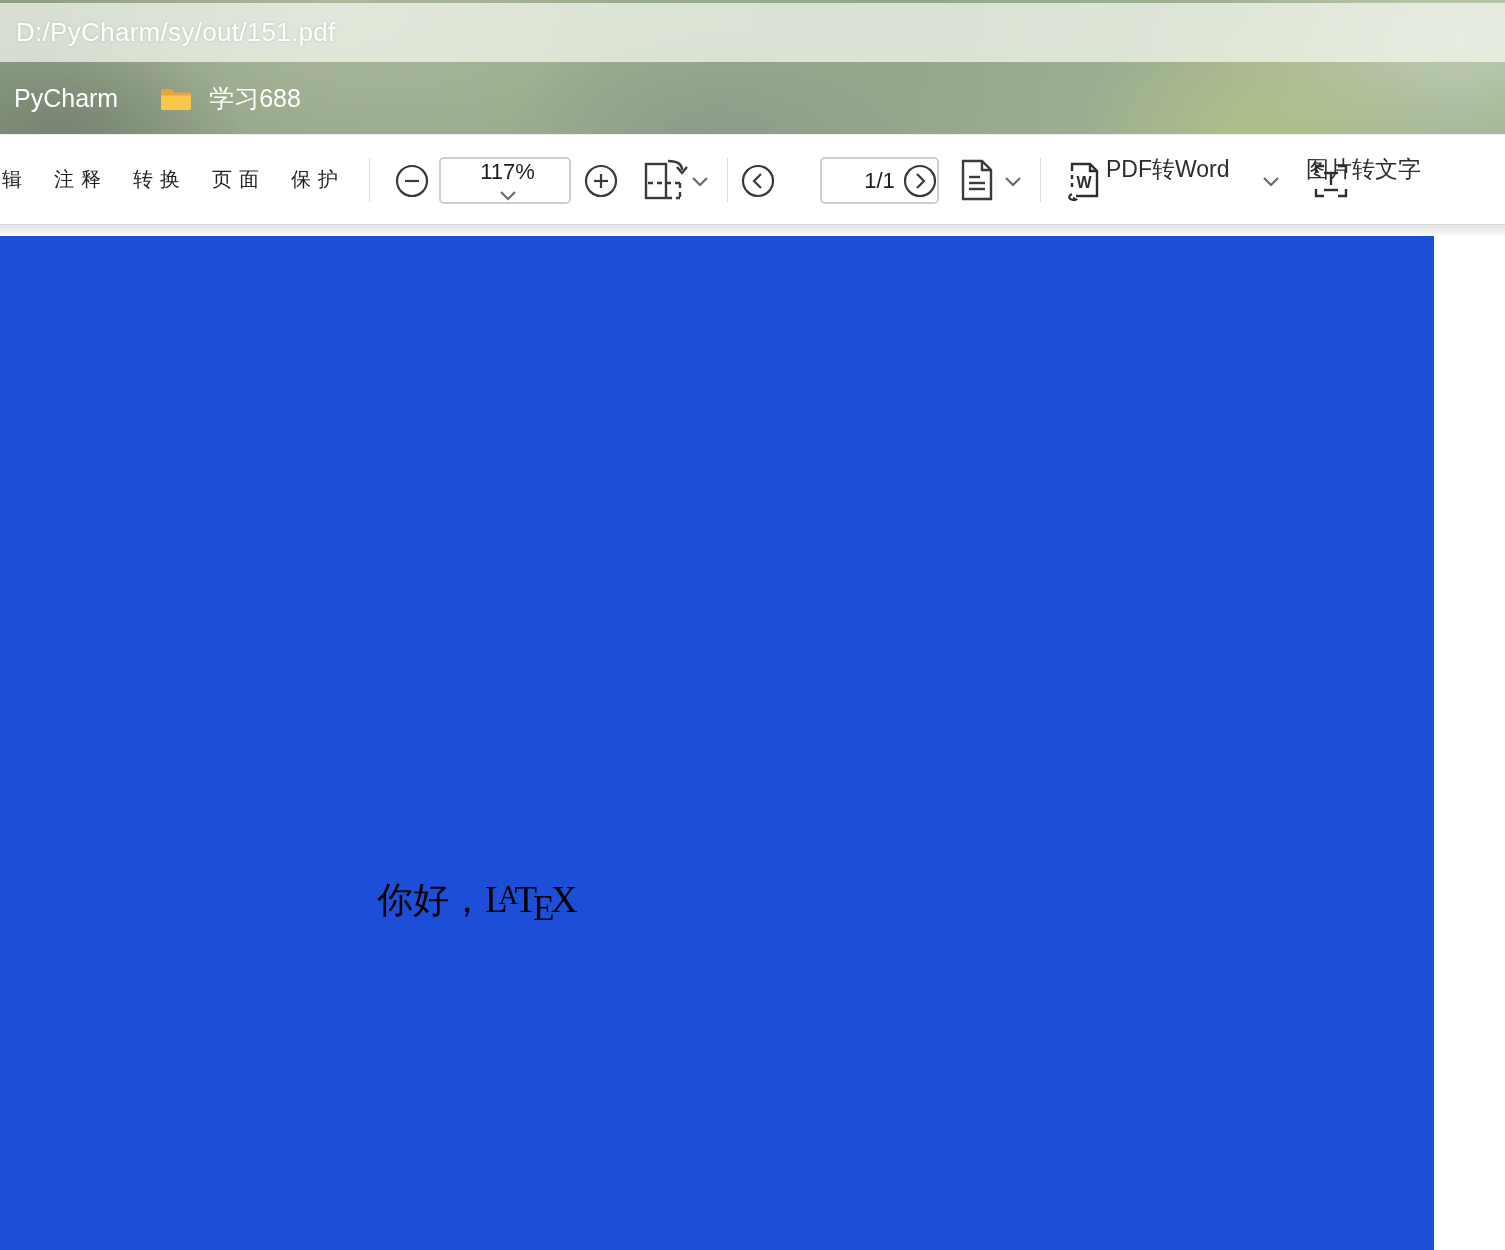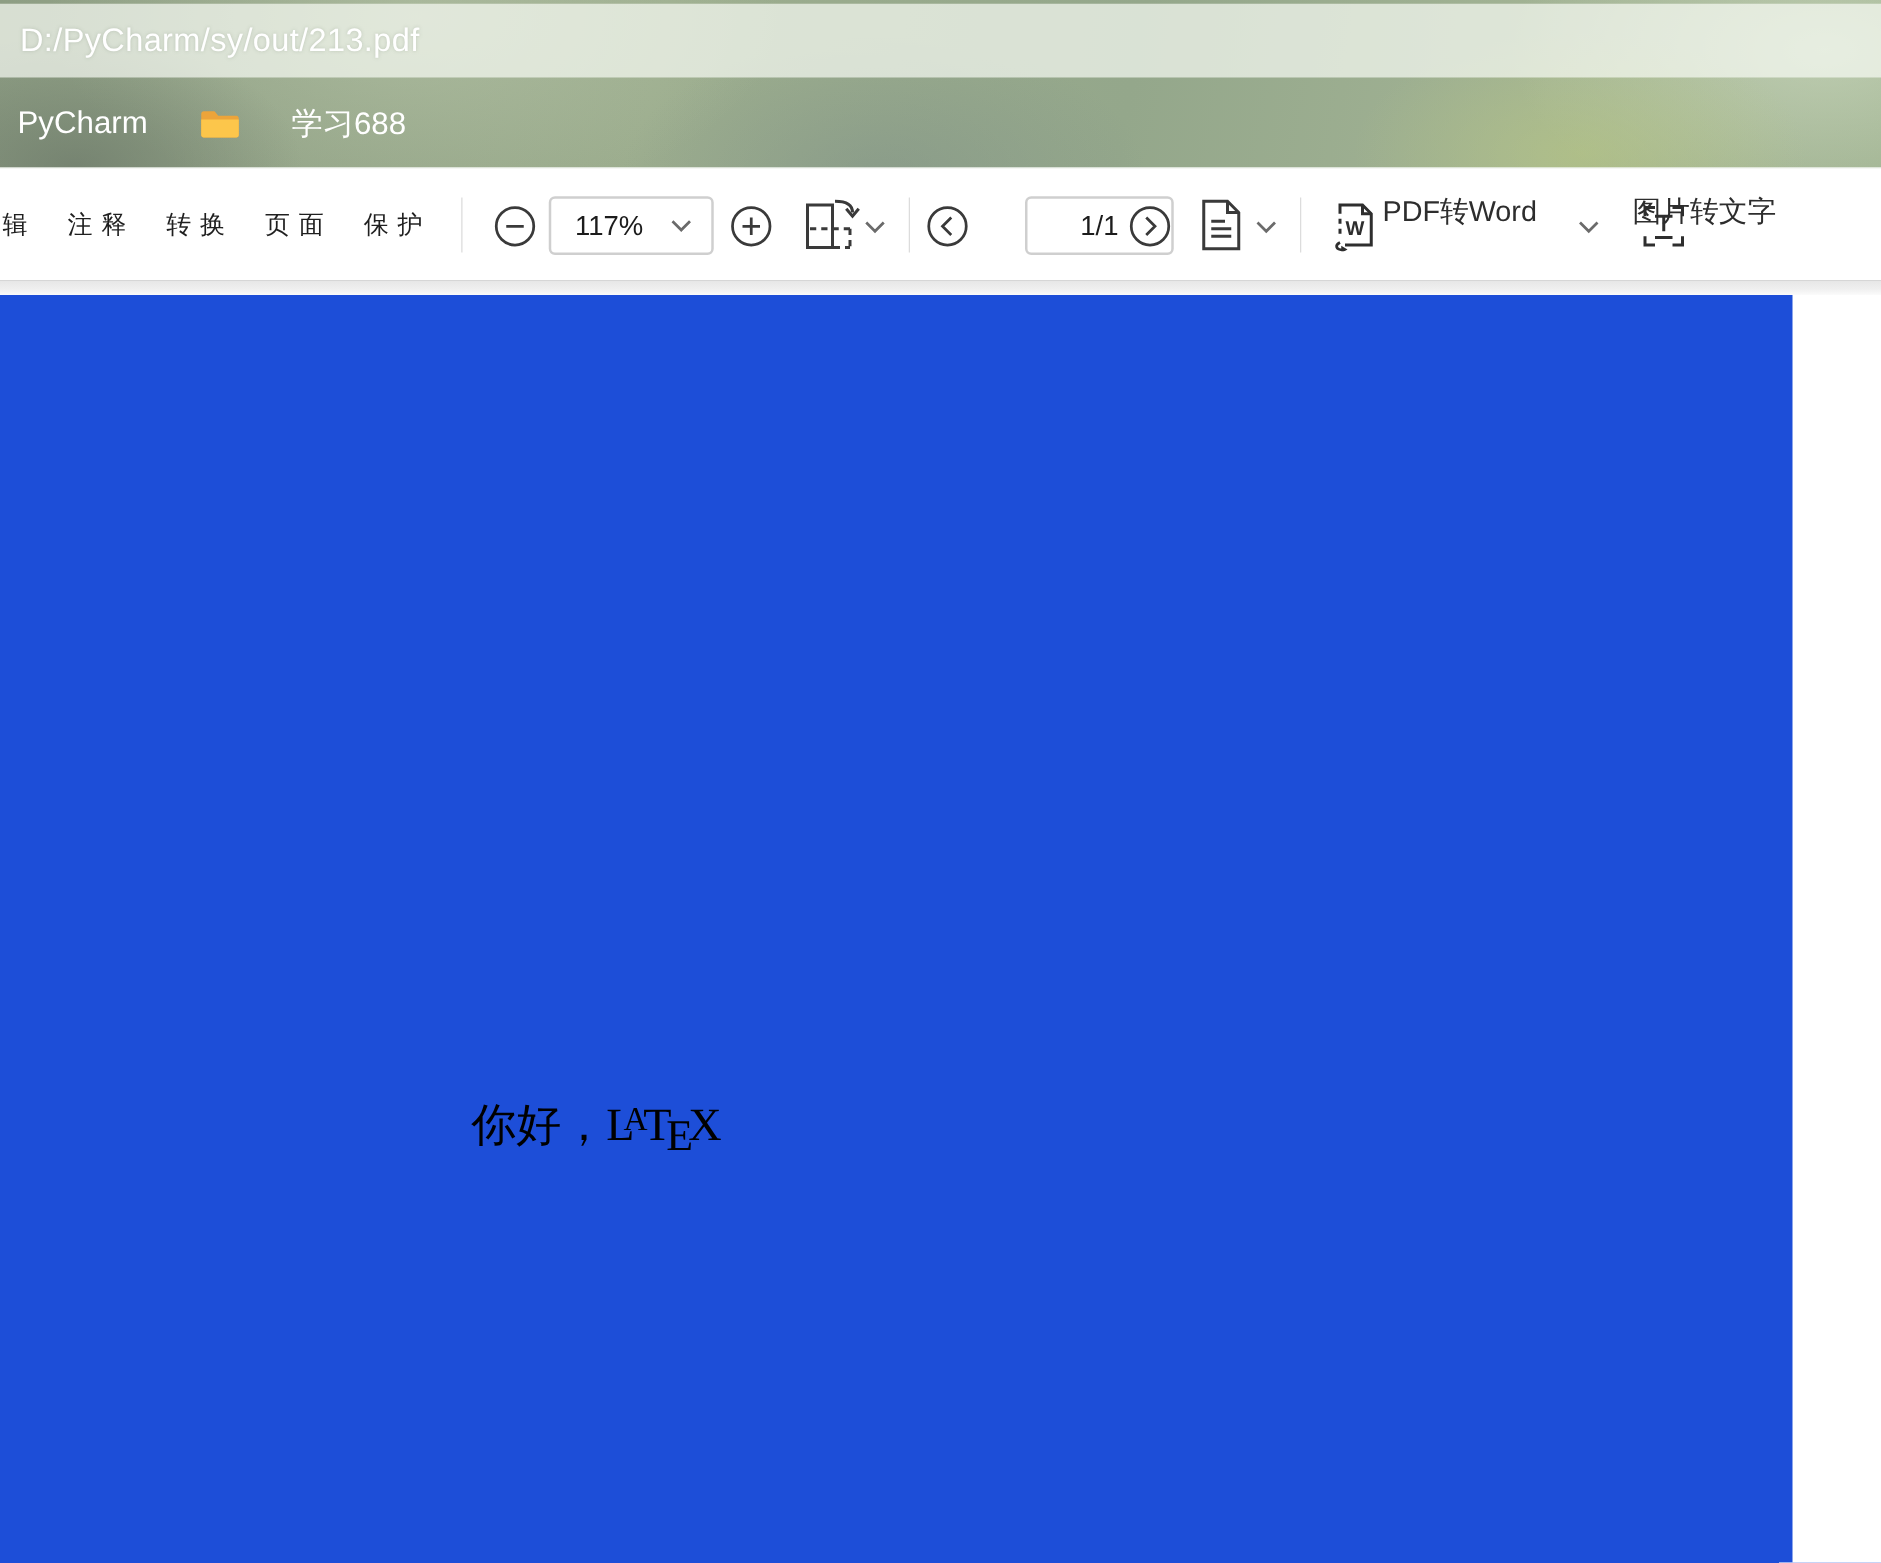--- a/index.html
+++ b/index.html
@@ -22,33 +22,33 @@
   .titlebar { position:absolute; left:0; top:3px; width:100%; height:59px;
     background:rgba(250,253,247,0.68); display:flex; align-items:center; }
   .titlebar-text { color:#ffffff; font-size:26px; padding-left:16px;
     text-shadow:0 0 3px rgba(120,135,115,.35); letter-spacing:.3px; }
 
   .tabbar { position:absolute; left:0; top:62px; width:100%; height:73px;
     display:flex; align-items:center; }
   .tab { display:flex; align-items:center; color:#ffffff; font-size:25px;
     cursor:default; }
   .tab-jupyter { margin-left:14px; }
-  .tab-folder { margin-left:42px;gap:24px; }
+  .tab-folder { margin-left:42px; }
   .tab .folder-svg { margin-right:17px; display:block; }
 
   
   .toolbar { position:absolute; left:0; top:135px; width:1505px; height:89px;
     background:#ffffff; }
   .menu { position:absolute; left:2px; top:0; height:89px; display:flex;
     align-items:center; gap:25px; }
   .menu-item { font-size:20px; letter-spacing:7px; color:#1f1f1f; white-space:nowrap; }
 
   .tb { position:absolute; }
   .box { background:#ffffff; border:2px solid #cfcfcf; border-radius:5px;
-    display:flex; align-items:center; }
+    display:flex; align-items:center;flex-direction:column; }
   .zoom-box { left:439px; top:22px; width:132px; height:47px; justify-content:space-between;
     padding:0 14px 0 19px; }
   .zoom-value { font-size:22px; color:#1c1c1c; }
   .page-box { left:820px; top:22px; width:119px; height:47px; justify-content:center; }
   .page-value { font-size:22px; color:#1c1c1c; }
   .divider { width:1px; height:44px; background:#dcdcdc; top:23px; }
   .tb-label { font-size:23px; color:#2d2d2d; top:0; height:68px; display:flex; align-items:center; }
   svg { display:block; }
 
   
@@ -68,21 +68,21 @@
     margin-left:-0.12em; margin-right:-0.11em; }
 </style>
 </head>
 <body>
 
 <div class="stage">
 
   <div class="header">
 
     <div class="titlebar">
-      <div class="titlebar-text">D:/PyCharm/sy/out/213.pdf</div>
+      <div class="titlebar-text">D:/PyCharm/sy/out/151.pdf</div>
     </div>
 
     <div class="tabbar">
       <div class="tab tab-jupyter">
         <span>PyCharm</span>
       </div>
       <div class="tab tab-folder">
         <svg class="folder-svg" width="32" height="27" viewBox="0 0 32 27">
           <path d="M1,6 c0,-1.2 0.9,-2 2,-2 h8.6 l3,3.6 H29 c1.2,0 2,0.9 2,2 V23
                    c0,1.2 -0.8,2 -2,2 H3 c-1.1,0 -2,-0.8 -2,-2 Z" fill="#eca43a"></path>

